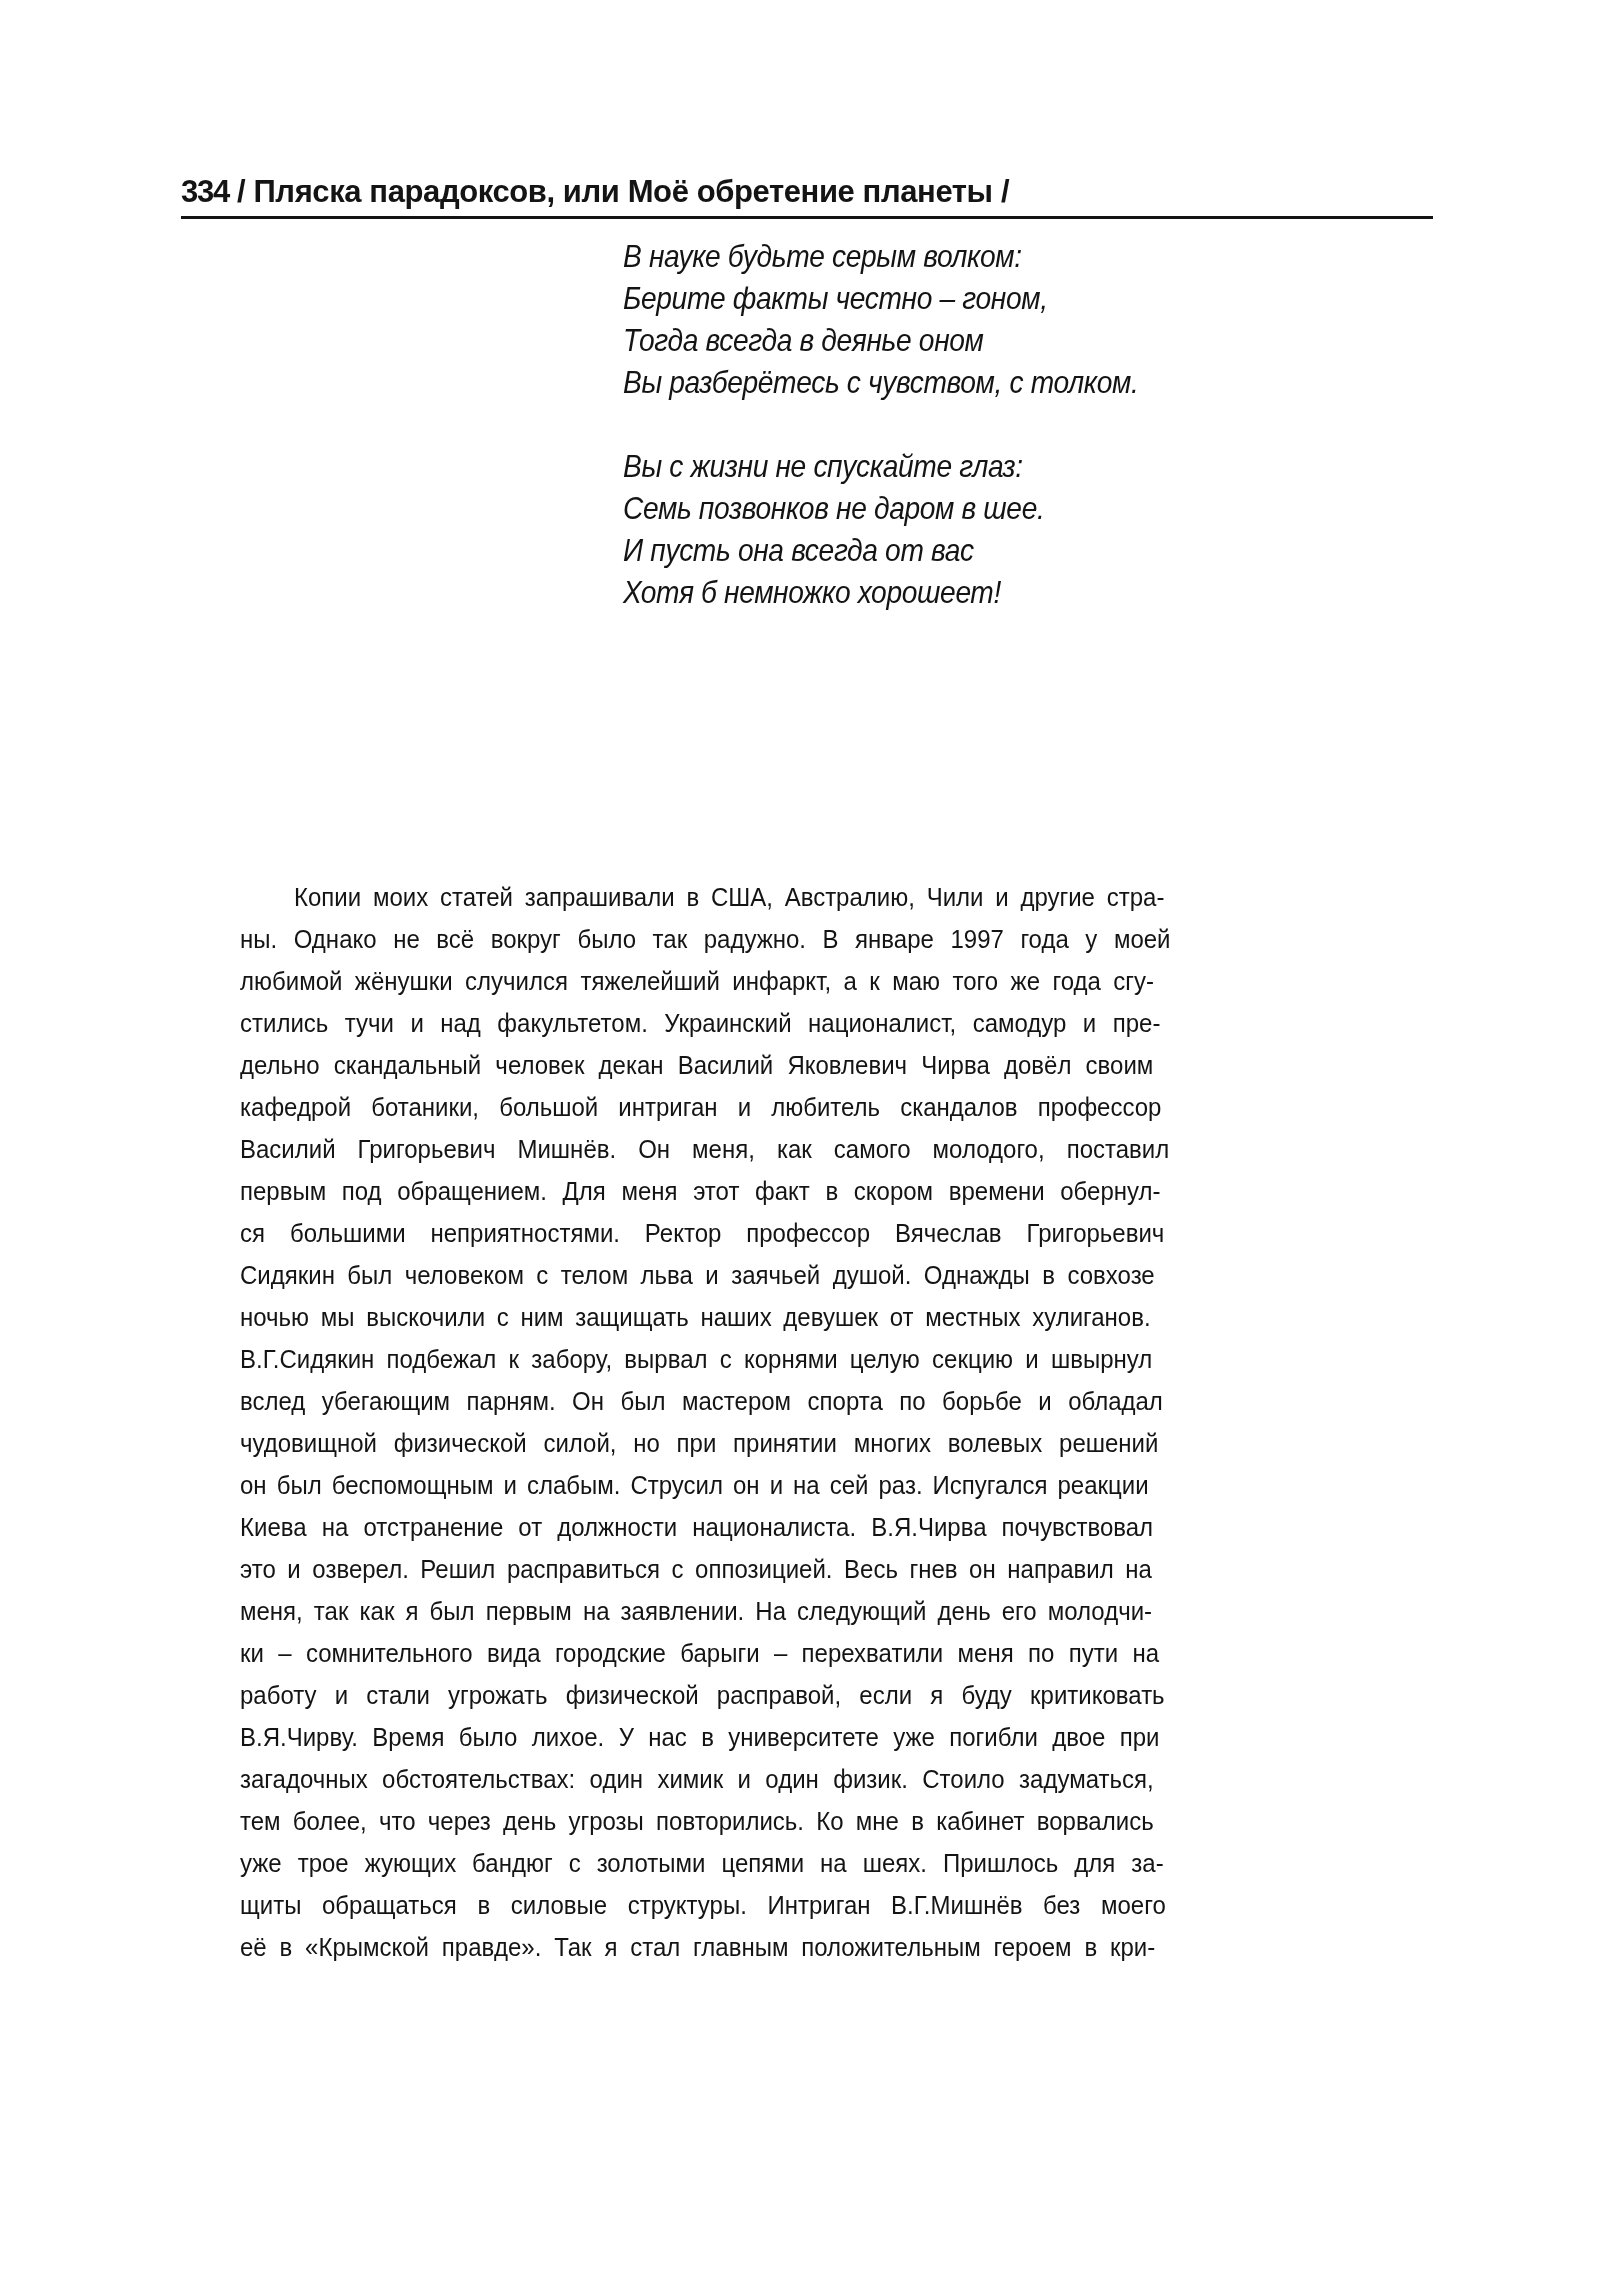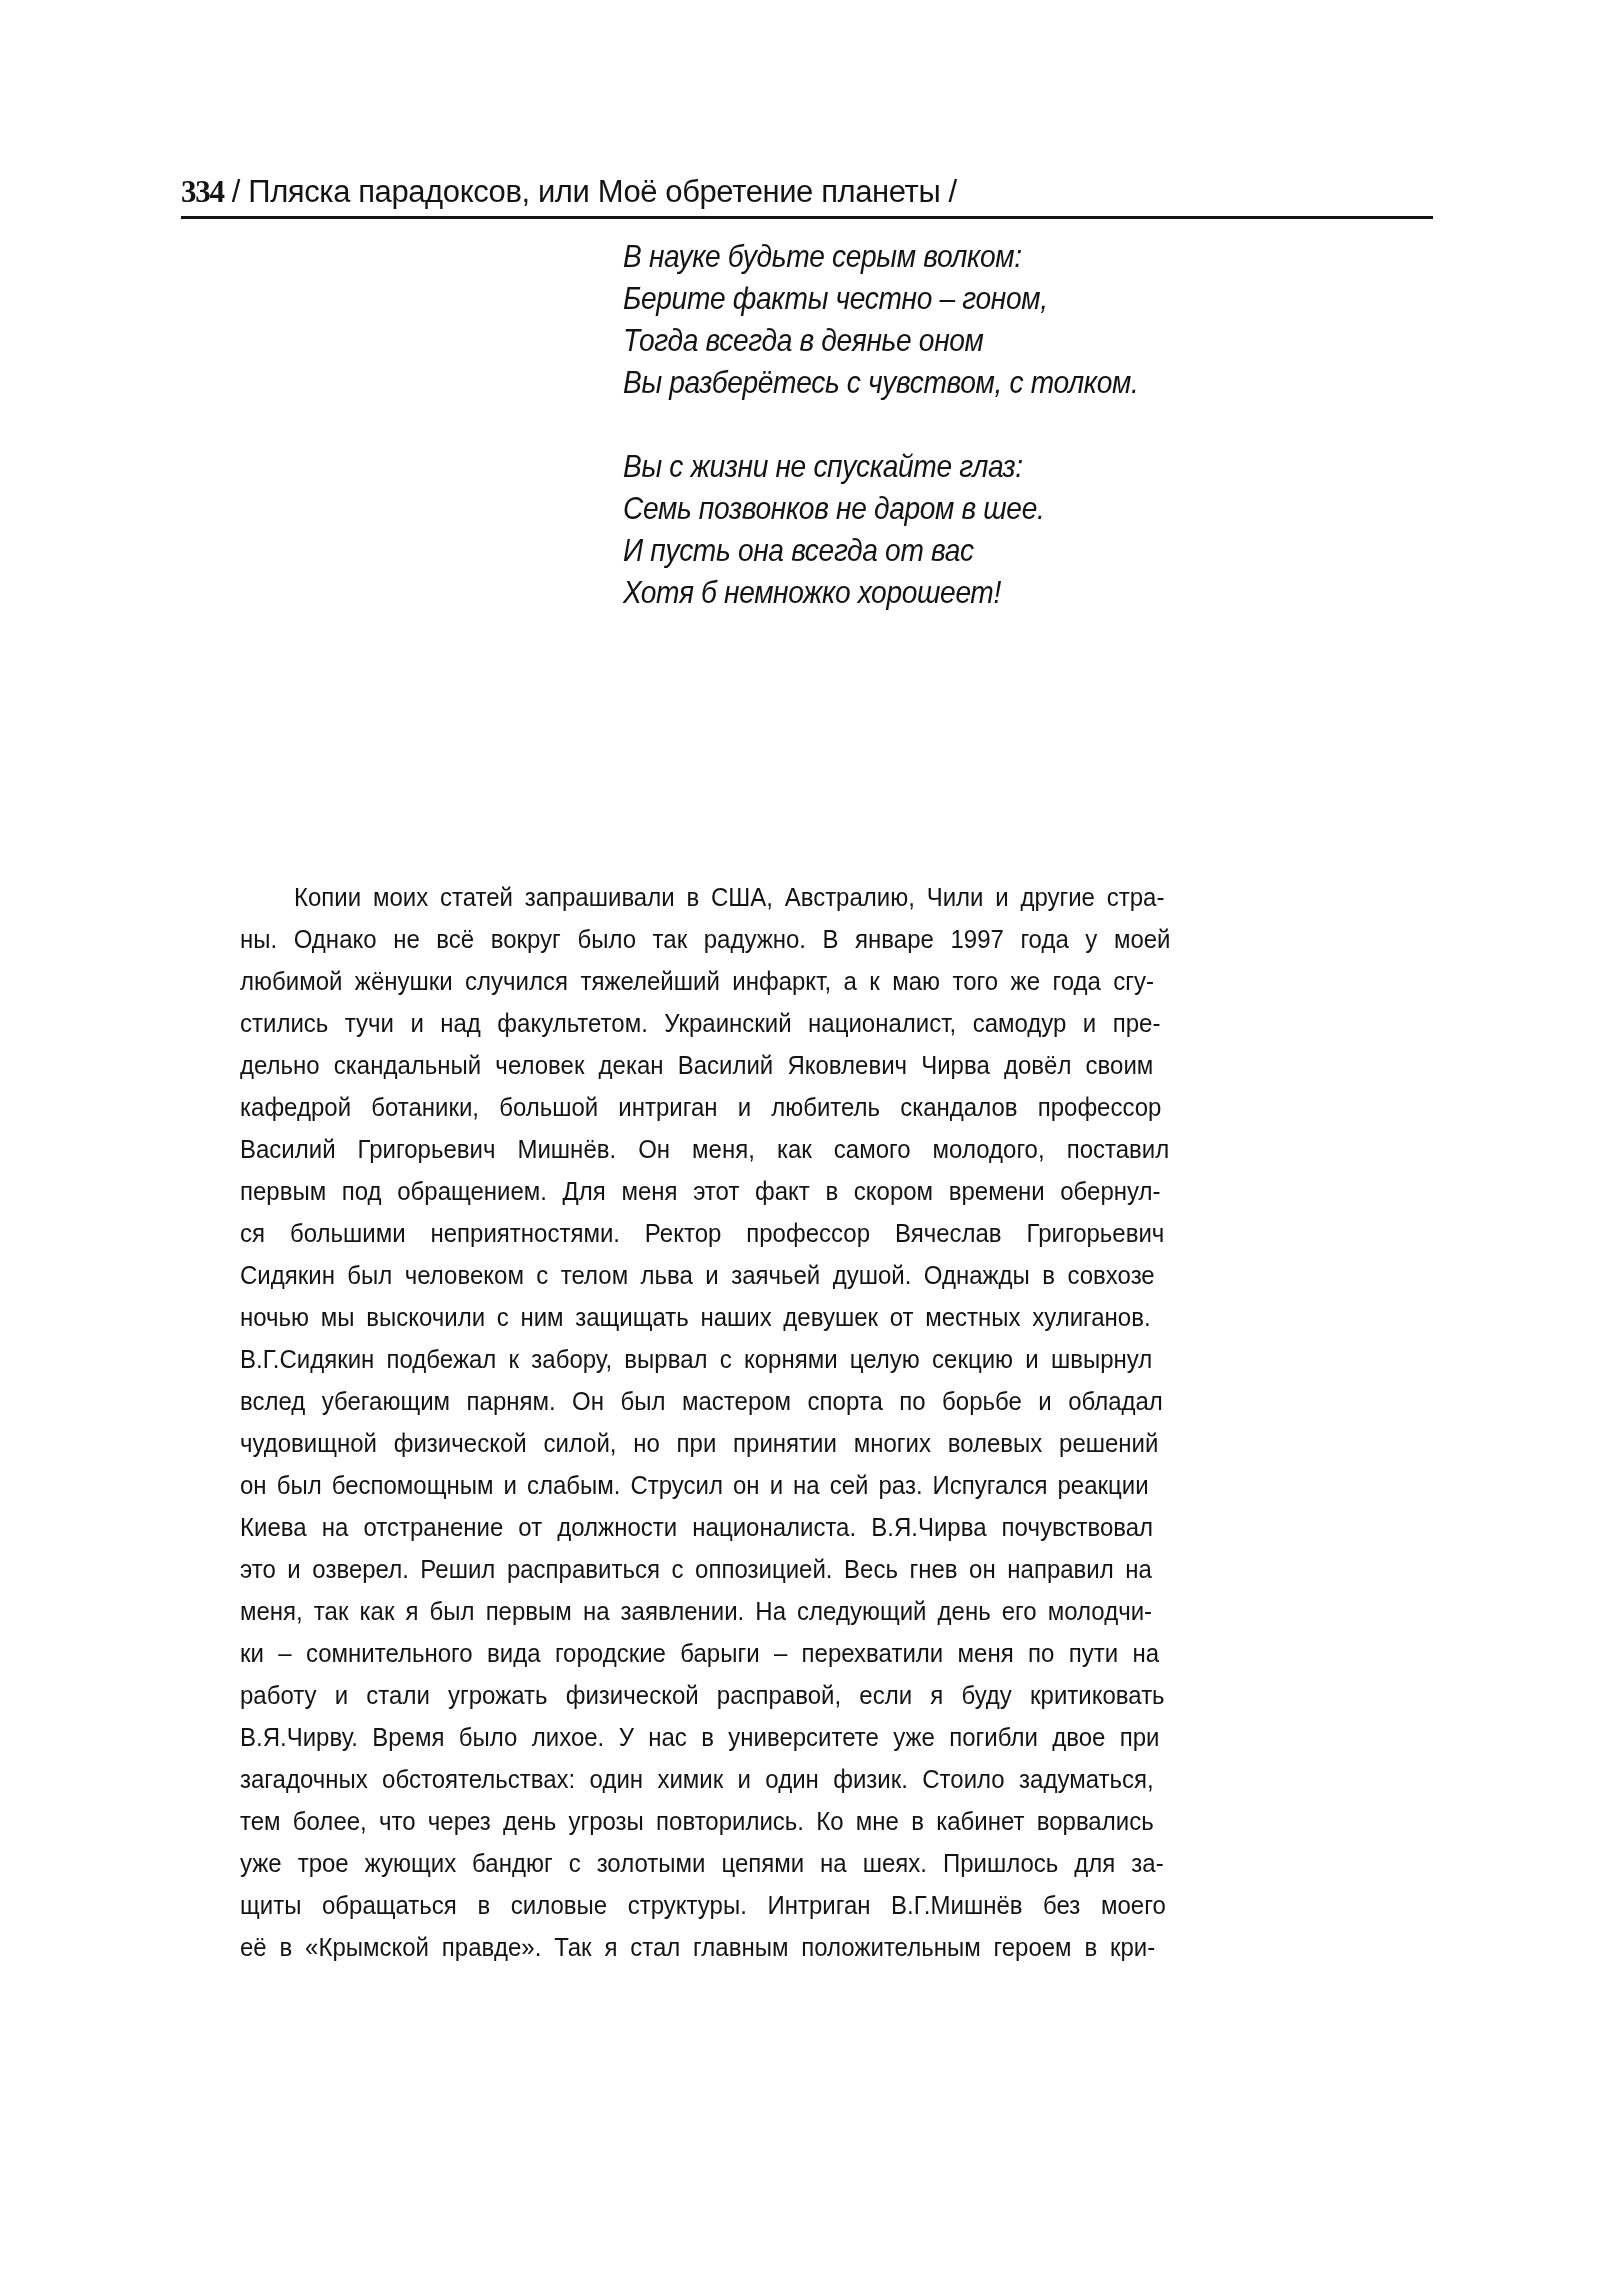--- a/index.html
+++ b/index.html
@@ -29,24 +29,23 @@
       width: 1252px;
       height: 39px;
       white-space: nowrap;
       font-size: 31px;
       line-height: 39px;
       letter-spacing: -0.4px;
     }
     .running-header .page-number {
       font-weight: bold;
       letter-spacing: -1.3px;
-      font-family: Liberation Serif, serif;
     }
     .running-header .header-title {
-      font-weight: normal;
+      font-weight: bold;
     }
     .header-rule {
       position: absolute;
       left: 181px;
       top: 216px;
       width: 1252px;
       height: 2.7px;
       background: #141414;
     }
     

